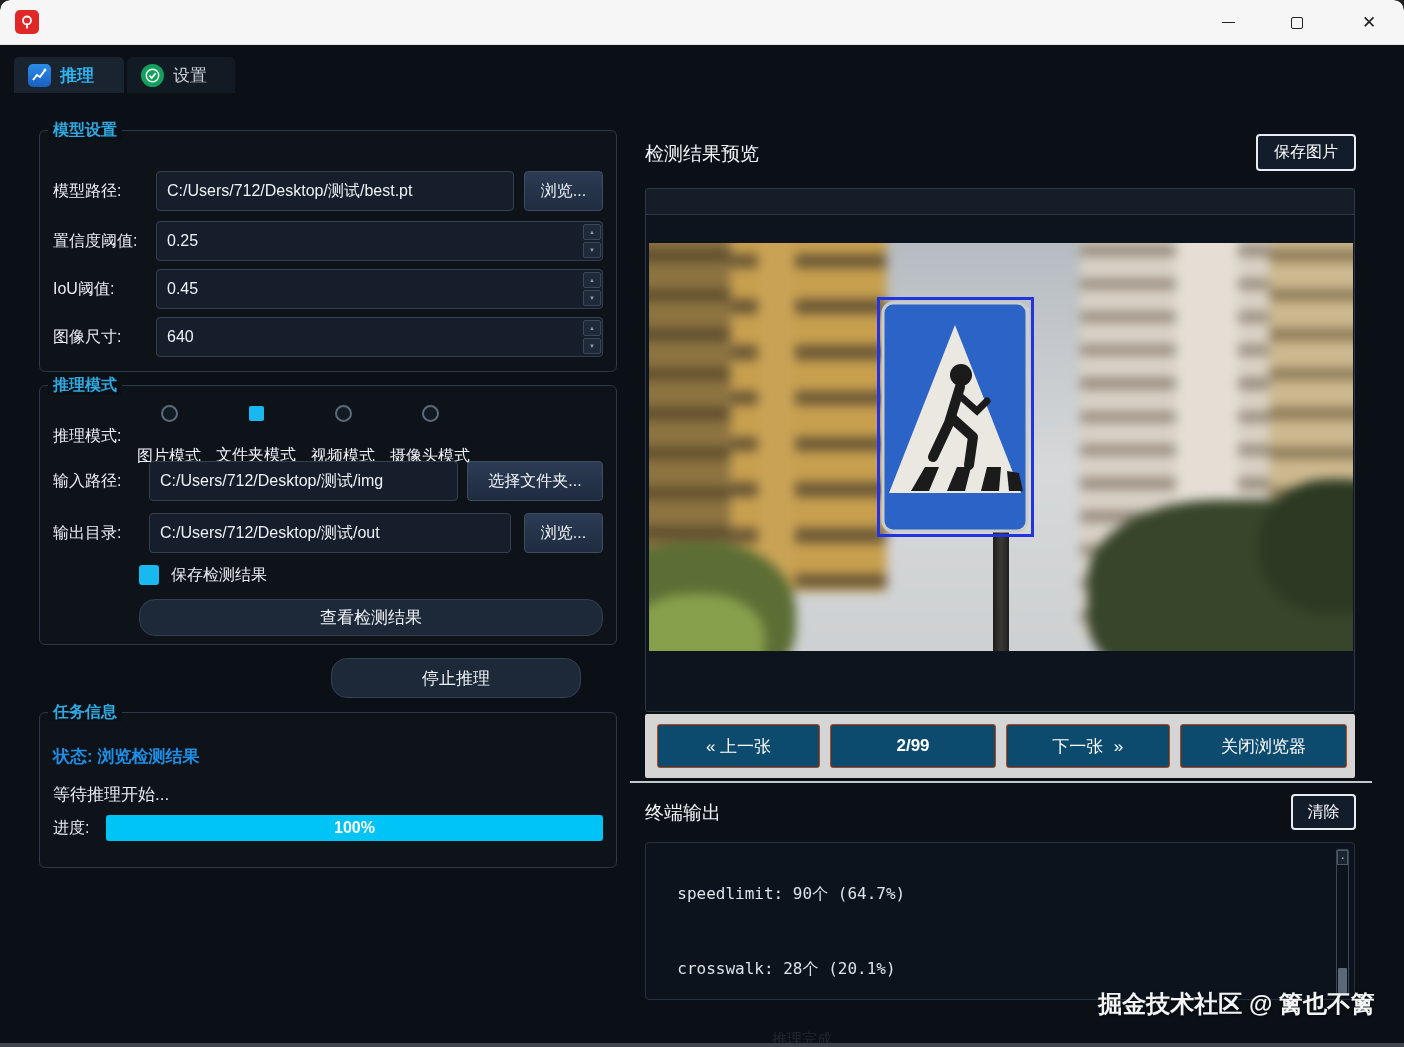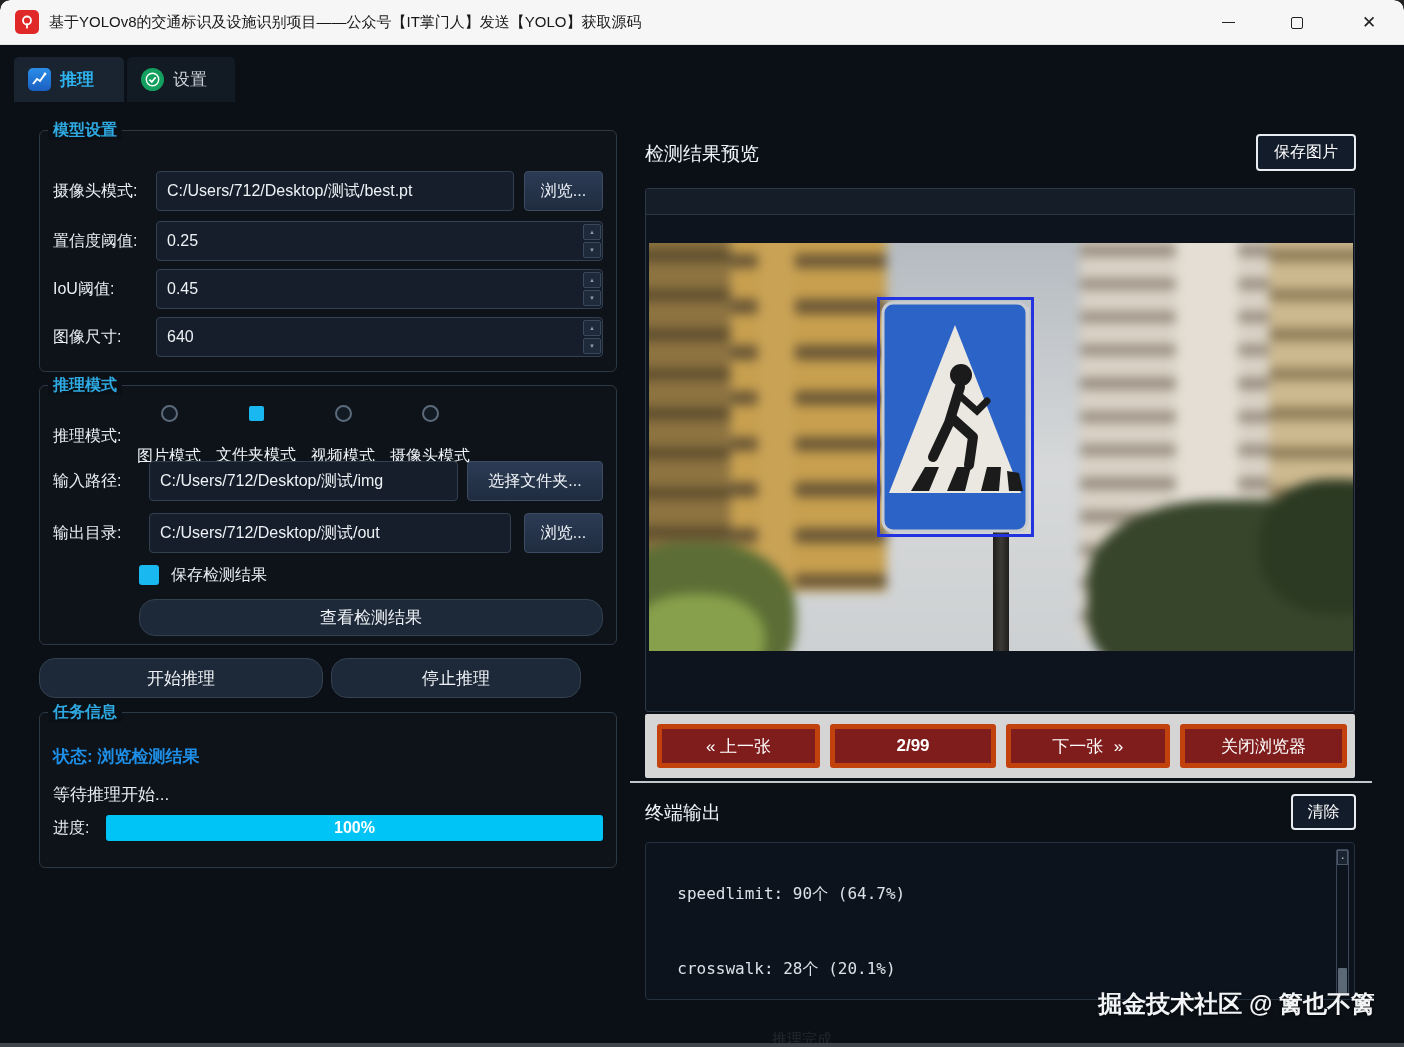--- a/index.html
+++ b/index.html
@@ -14,21 +14,21 @@
   .titlebar{position:absolute;top:0;left:0;right:0;height:45px;background:#f6f6f6;
     border-radius:10px 10px 0 0;display:flex;align-items:center;border-bottom:1px solid #e3e3e3;}
   .appicon{width:24px;height:24px;margin-left:15px;background:#e02828;border-radius:5px;
     display:flex;align-items:center;justify-content:center;flex:0 0 auto;}
   .title-text{margin-left:10px;color:#181818;font-size:15px;white-space:nowrap;}
   .winbtn{position:absolute;top:0;height:45px;width:46px;display:flex;align-items:center;
     justify-content:center;color:#222;font-size:17px;cursor:default;}
   .maxglyph{width:12px;height:12px;border:1.4px solid #222;border-radius:2px;}
   .minglyph{width:13px;height:0;border-top:1.6px solid #222;}
   
-  .tab{position:absolute;top:57px;height:45px;display:flex;align-items:center;gap:9px;
+  .tab{position:absolute;top:57px;height:36px;display:flex;align-items:center;gap:9px;
     padding:0 14px;border-radius:5px 5px 0 0;font-size:17px;}
   .tab.active{background:#1a2430;color:#2fb3f0;font-weight:bold;}
   .tab.inactive{background:#121a24;color:#ccd2d8;}
   .tabicon{width:23px;height:23px;border-radius:5px;display:flex;align-items:center;justify-content:center;}
   
   .group{position:absolute;border:1px solid #2c3845;border-radius:6px;background:rgba(255,255,255,0.015);}
   .gtitle{position:absolute;top:-11px;left:8px;background:#0b1016;padding:0 5px;
     color:#2fa9e1;font-weight:bold;font-size:16px;line-height:20px;}
   .lbl{position:absolute;color:#e9edf1;font-size:16px;display:flex;align-items:center;height:40px;}
   .field{position:absolute;height:40px;background:#151e2a;border:1px solid #33404f;border-radius:4px;
@@ -52,21 +52,21 @@
   .progress{position:absolute;height:26px;border-radius:3px;background:#00c4f5;
     display:flex;align-items:center;justify-content:center;color:#fff;font-size:16px;font-weight:bold;}
   
   .panel-title{position:absolute;font-size:19px;color:#f0f3f6;}
   .viewer{position:absolute;left:645px;top:188px;width:710px;height:524px;
     border:1px solid #2c3845;border-radius:3px;background:#0d141d;overflow:hidden;}
   .viewer-head{position:absolute;left:0;right:0;top:0;height:26px;background:#141d28;border-bottom:1px solid #2a3644;}
   .photo{position:absolute;left:3px;top:54px;width:704px;height:408px;overflow:hidden;background:#c7ccd0;}
   .blurwrap{position:absolute;inset:0;filter:blur(5px);transform:scale(1.04);}
   .navstrip{position:absolute;left:645px;top:714px;width:710px;height:64px;background:#d5d5d5;border-radius:2px;}
-  .nav-btn{position:absolute;top:10px;height:44px;background:#7f1d1d;border:5px solid #c2410c;border-radius:3px;
+  .nav-btn{position:absolute;top:10px;height:44px;background:#0c4a6e;border:1px solid #c2410c;border-radius:3px;
     color:#fff;font-size:17px;display:flex;align-items:center;justify-content:center;}
   .terminal{position:absolute;left:645px;top:842px;width:710px;height:158px;background:#0c131c;
     border:1px solid #263140;border-radius:4px;overflow:hidden;}
   .tlines{position:absolute;left:12px;top:-12px;right:26px;
     font-family:"DejaVu Sans Mono",monospace;font-size:16px;line-height:25px;color:#dbe2e8;white-space:pre;}
   .sb-track{position:absolute;right:5px;top:6px;width:13px;height:146px;border:1px solid #3c4857;border-radius:2px;background:#10addeon;}
   .sb-up{position:absolute;left:0;right:0;top:0;height:15px;border:1px solid #4a5766;background:#1a2430;
     display:flex;align-items:center;justify-content:center;font-size:6px;color:#aab6c2;}
   .sb-thumb{position:absolute;left:1px;right:1px;top:118px;height:26px;background:#5b6876;border-radius:1px;}
   .watermark{position:absolute;right:29px;top:988px;font-size:24px;font-weight:bold;color:#f2f4f6;
@@ -82,21 +82,20 @@
 
 <div id="window">
 
   <div class="titlebar">
     <div class="appicon">
       <svg width="16" height="16" viewBox="0 0 16 16">
           <circle cx="8" cy="6.5" r="4" fill="none" stroke="#fff" stroke-width="1.8"></circle>
           <rect x="7.1" y="9.5" width="1.8" height="5" fill="#fff"></rect>
         </svg>
     </div>
-    <div class="title-text">基于YOLOv8的交通标识及设施识别项目——公众号【IT掌门人】发送【YOLO】获取源码</div>
     <div class="winbtn" style="left:1205px;">
         <span class="minglyph"></span>
       </div>
     <div class="winbtn" style="left:1274px;">
         <span class="maxglyph"></span>
       </div>
     <div class="winbtn" style="left:1346px;">
         <span>✕</span>
       </div>
   </div>
@@ -116,21 +115,21 @@
           <circle cx="7.5" cy="7.5" r="6.2" fill="none" stroke="#fff" stroke-width="1.4"></circle>
           <polyline points="4.4,7.7 6.8,10 10.6,5.2" fill="none" stroke="#fff" stroke-width="1.8"></polyline>
         </svg>
     </span>
     <span>设置</span>
   </div>
 
   <div class="group" style="left:39px;top:130px;width:578px;height:242px;">
     <div class="gtitle">模型设置</div>
 
-    <div class="lbl" style="left:13px;top:40px;">摄像头模式:</div>
+    <div class="lbl" style="left:13px;top:40px;">模型路径:</div>
     <div class="field" style="left:116px;top:40px;width:358px;">C:/Users/712/Desktop/测试/best.pt</div>
     <div class="btn" style="left:484px;top:40px;width:79px;height:40px;">浏览...</div>
 
     <div class="lbl" style="left:13px;top:90px;">置信度阈值:</div>
     <div class="field" style="left:116px;top:90px;width:447px;">
       <span>0.25</span>
       <span class="spin">
           <span class="spinbtn">▲</span>
           <span class="spinbtn">▼</span>
         </span>
@@ -185,21 +184,20 @@
     <div class="lbl" style="left:13px;top:127px;">输出目录:</div>
     <div class="field" style="left:109px;top:127px;width:362px;">C:/Users/712/Desktop/测试/out</div>
     <div class="btn" style="left:484px;top:127px;width:79px;height:40px;">浏览...</div>
 
     <div class="checkbox" style="left:99px;top:179px;"></div>
     <div class="lbl" style="left:131px;top:169px;">保存检测结果</div>
 
     <div class="btn-big" style="left:99px;top:213px;width:464px;height:37px;">查看检测结果</div>
   </div>
 
-  <div class="btn-big" style="left:39px;top:658px;width:284px;height:40px;">开始推理</div>
   <div class="btn-big" style="left:331px;top:658px;width:250px;height:40px;">停止推理</div>
 
   <div class="group" style="left:39px;top:712px;width:578px;height:156px;">
     <div class="gtitle">任务信息</div>
     <div class="status-line" style="left:13px;top:32px;">状态: 浏览检测结果</div>
     <div class="plain-line" style="left:13px;top:70px;">等待推理开始...</div>
     <div class="lbl" style="left:13px;top:100px;height:30px;">进度:</div>
     <div class="progress" style="left:66px;top:102px;width:497px;">
       <span>100%</span>
     </div>

